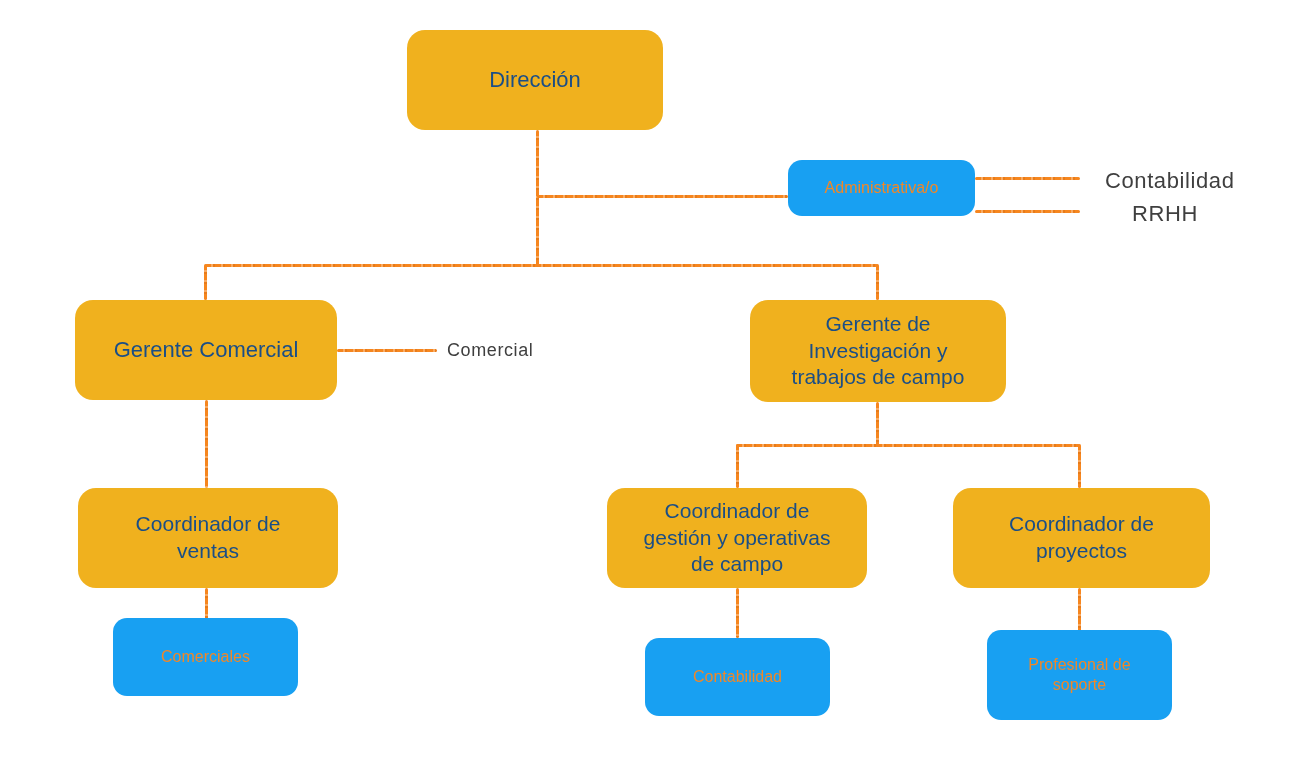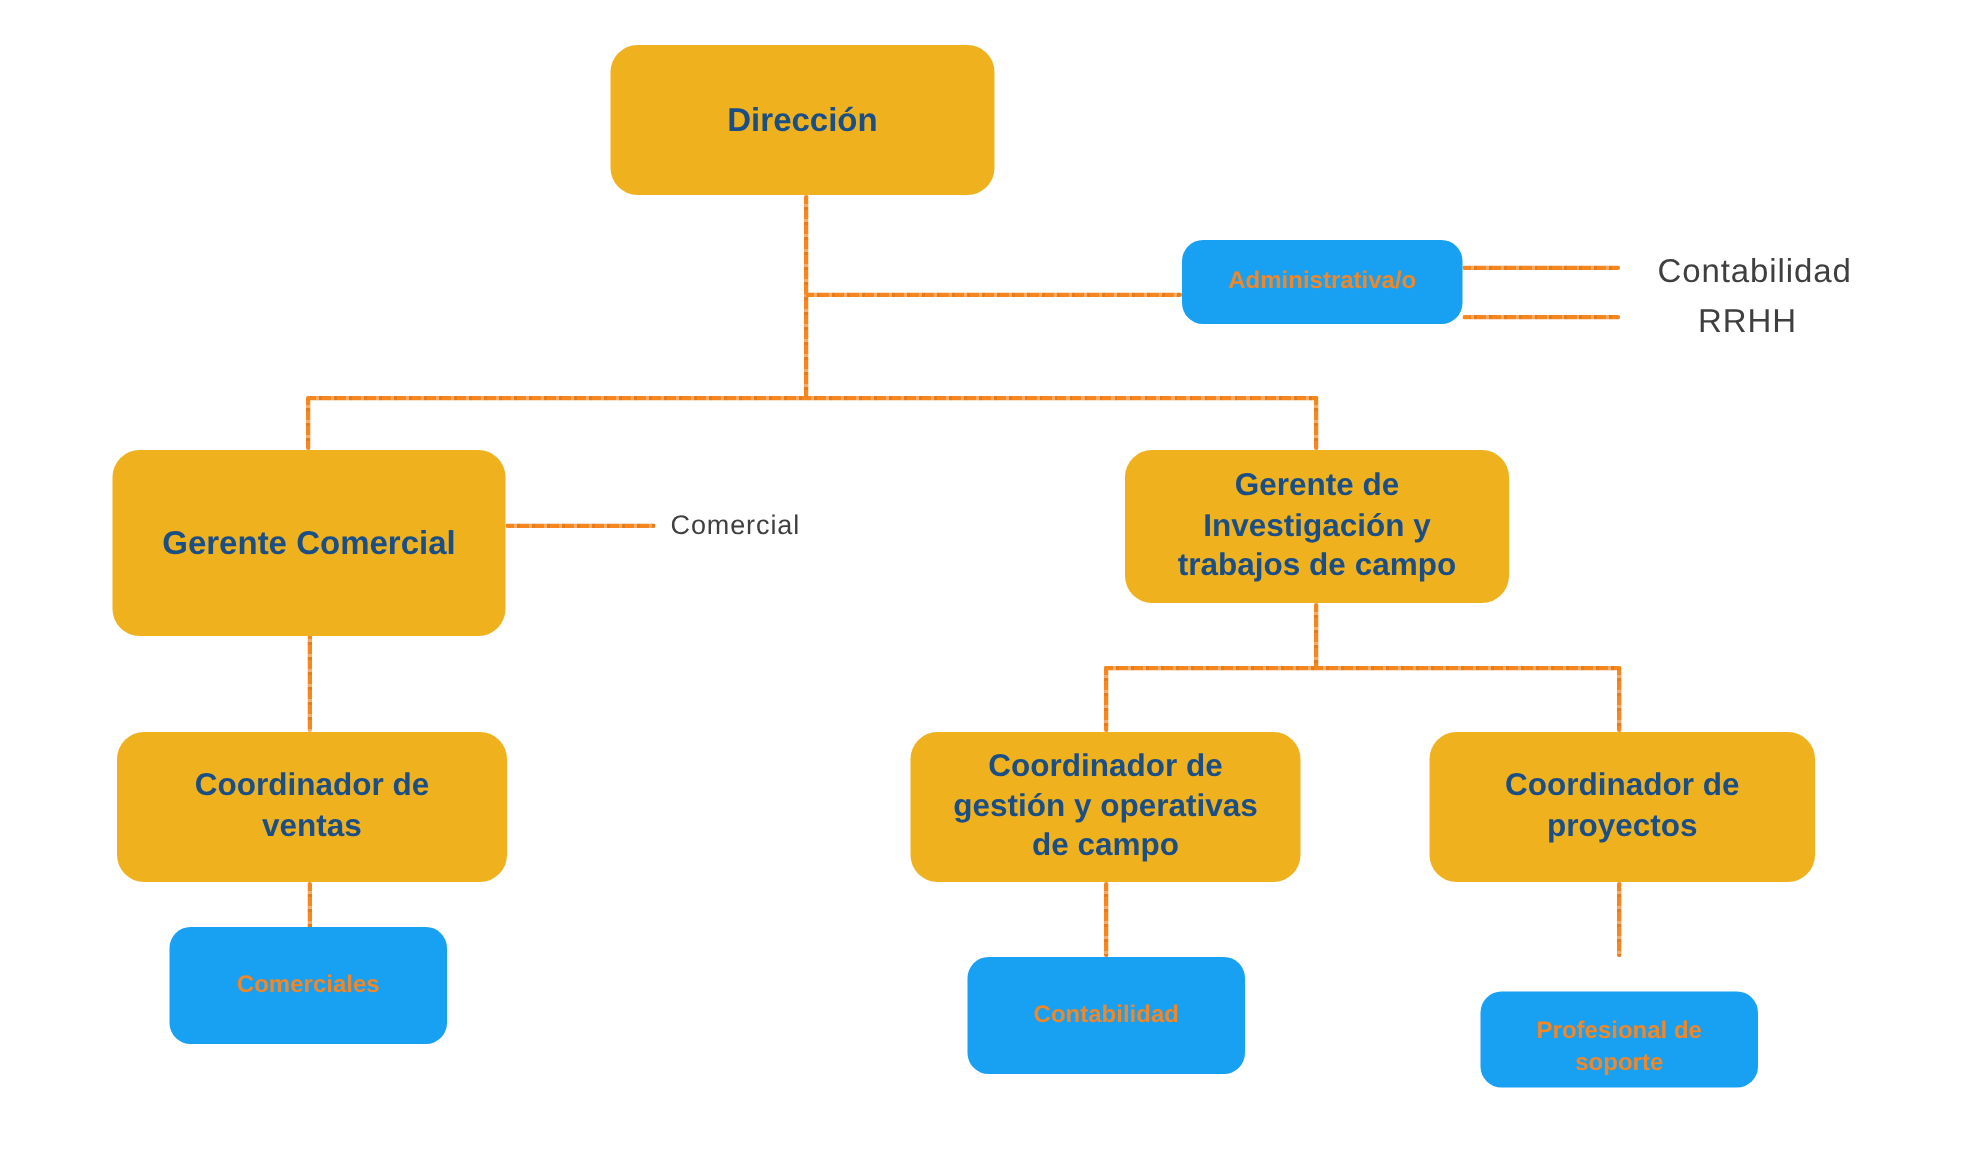--- a/index.html
+++ b/index.html
@@ -15,21 +15,21 @@
     position: absolute;
     display: flex;
     align-items: center;
     justify-content: center;
     text-align: center;
     box-sizing: border-box;
     padding: 6px 10px;
   }
   .node-label {
     white-space: pre-line;
-    font-weight: bold;
+    font-weight: normal;
     line-height: 1.28;
   }
   .node-yellow {
     background: var(--yellow, #F0B11E);
     color: var(--dark-blue-text, #1A4E87);
     border-radius: 18px;
     font-size: 21px;
   }
   .node-blue {
     background: var(--blue, #18A0F2);
@@ -89,21 +89,21 @@
   <div class="vline" style="left:1078px; top:588px; height:50px;"></div>
 
   <div class="node node-yellow fs22" style="left:407px; top:30px; width:256px; height:100px;">
     <span class="node-label">Dirección</span>
   </div>
 
   <div class="node node-blue" style="left:788px; top:160px; width:187px; height:56px;">
     <span class="node-label">Administrativa/o</span>
   </div>
 
-  <div class="node node-yellow fs22" style="left:75px; top:300px; width:262px; height:124px;">
+  <div class="node node-yellow fs22" style="left:75px; top:300px; width:262px; height:100px;">
     <span class="node-label">Gerente Comercial</span>
   </div>
 
   <div class="node node-yellow" style="left:750px; top:300px; width:256px; height:102px;">
     <span class="node-label">Gerente de
 Investigación y
 trabajos de campo</span>
   </div>
 
   <div class="node node-yellow" style="left:78px; top:488px; width:260px; height:100px;">
@@ -123,21 +123,21 @@
   </div>
 
   <div class="node node-blue" style="left:113px; top:618px; width:185px; height:78px;">
     <span class="node-label">Comerciales</span>
   </div>
 
   <div class="node node-blue" style="left:645px; top:638px; width:185px; height:78px;">
     <span class="node-label">Contabilidad</span>
   </div>
 
-  <div class="node node-blue" style="left:987px; top:661px; width:185px; height:64px;align-items:flex-end;">
+  <div class="node node-blue" style="left:987px; top:630px; width:185px; height:90px;">
     <span class="node-label">Profesional de
 soporte</span>
   </div>
 
   <span class="side-label" style="left:1105px; top:168px;">Contabilidad</span>
   <span class="side-label" style="left:1132px; top:201px;">RRHH</span>
   <span class="side-label" style="left:447px; top:340px; font-size:18px;">Comercial</span>
 
 </div>
 

